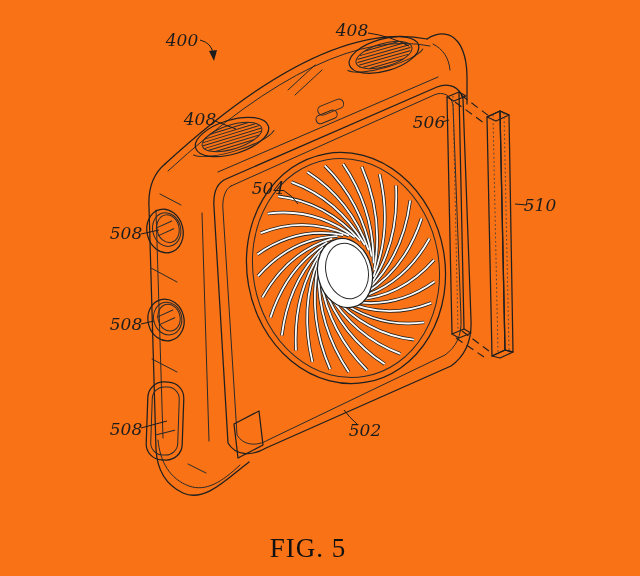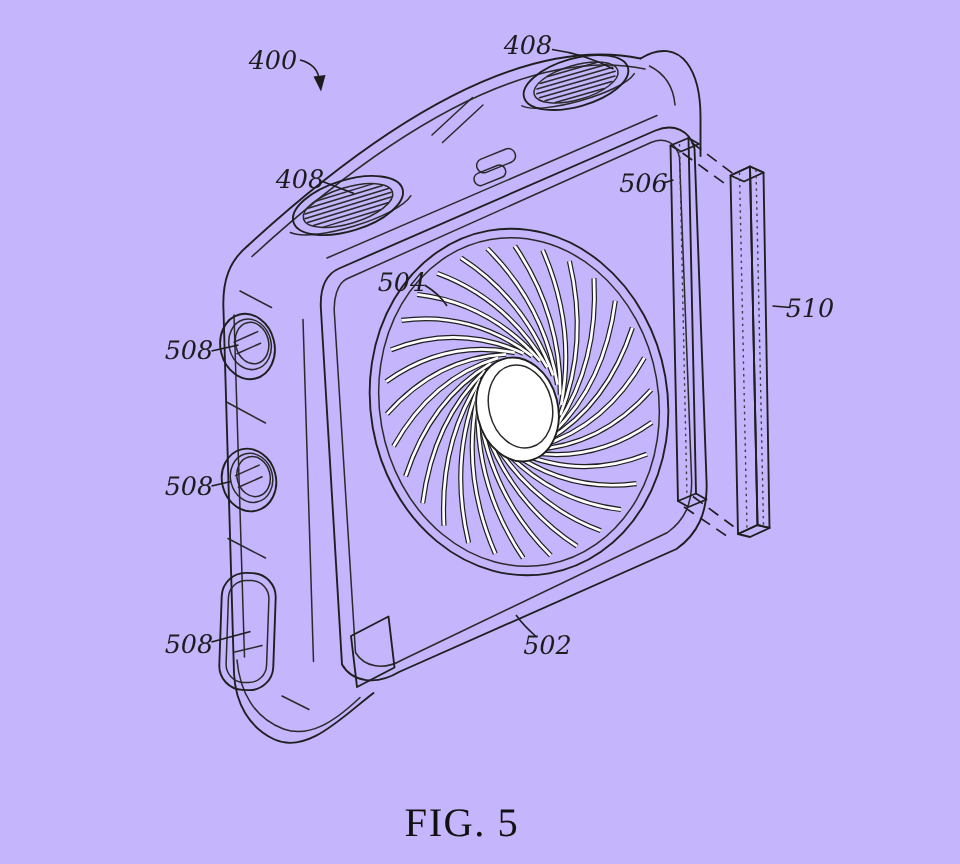--- a/index.html
+++ b/index.html
@@ -1,16 +1,16 @@
 <!DOCTYPE html>
 <html><head>
 <meta charset="utf-8">
 <style>
   html,body{margin:0;padding:0;background:#ffffff;}
-  .page{position:relative;width:640px;height:576px;background:#c4b5fd;overflow:hidden;
+  .page{position:relative;width:640px;height:576px;background:#f97316;overflow:hidden;
         font-family:"DejaVu Serif", serif;}
   svg{display:block}
   .ref-label{font-family:"DejaVu Serif", serif;font-style:italic;font-size:17px;fill:#1c1c1c;}
   .fig-caption{font-family:"Liberation Serif", serif;font-size:27px;fill:#111;letter-spacing:1px;}
   .ln{stroke:#1f1f1f;fill:none;stroke-width:1.25;stroke-linecap:round;stroke-linejoin:round;}
   .thin{stroke:#2a2a2a;fill:none;stroke-width:1;stroke-linecap:round;}
   .leader{stroke:#1c1c1c;fill:none;stroke-width:1;}
   .dash{stroke:#1f1f1f;fill:none;stroke-width:1.1;stroke-dasharray:8 5;}
   .dot{stroke:#3a3a3a;fill:none;stroke-width:0.9;stroke-dasharray:1.6 2.6;}
   .wfill{fill:#ffffff;stroke:#1f1f1f;stroke-width:1.25;}

